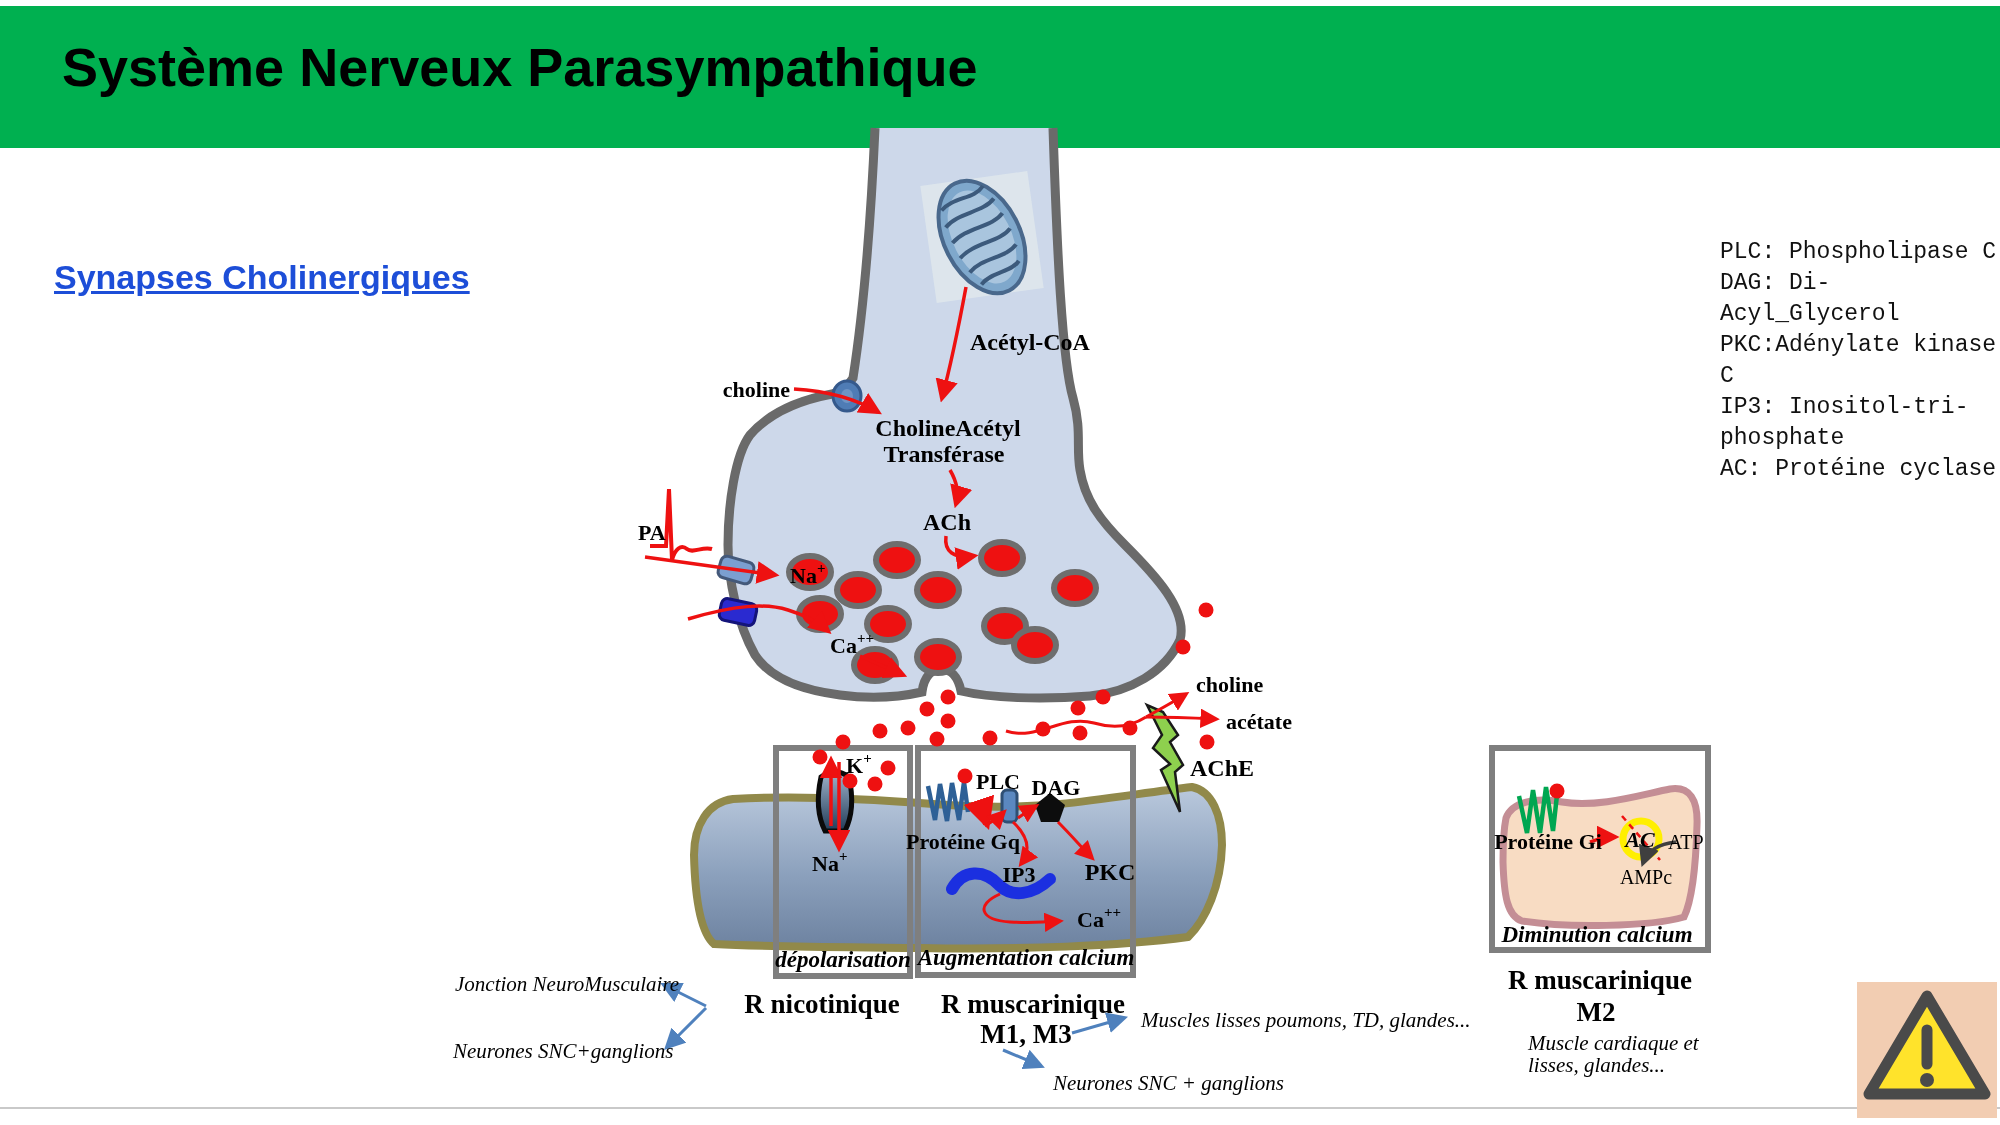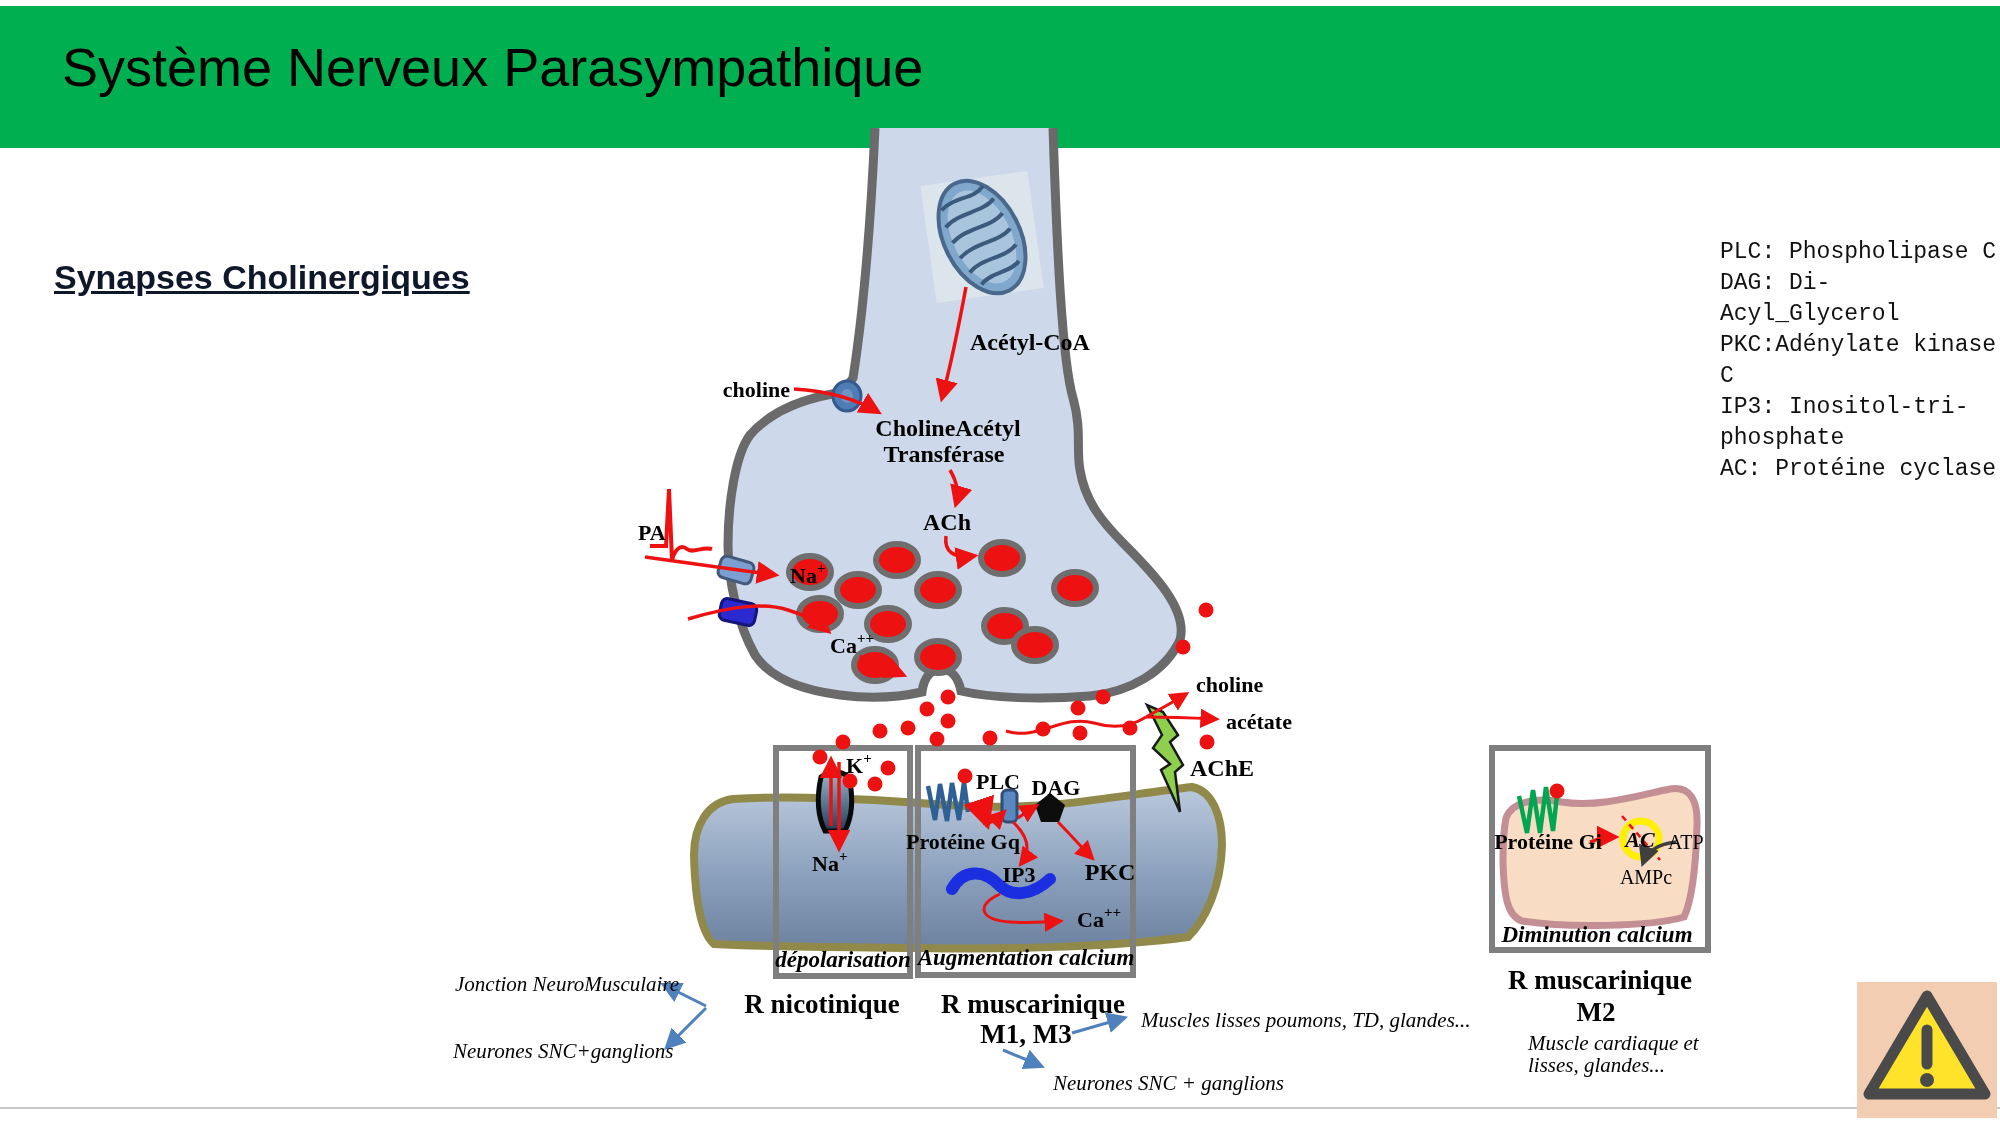--- a/index.html
+++ b/index.html
@@ -1,21 +1,21 @@
 <!DOCTYPE html>
 <html><head>
 <meta charset="utf-8">
 <style>
   html,body{margin:0;padding:0;background:#fff;}
   #page{position:relative;width:2000px;height:1125px;background:#ffffff;overflow:hidden;
         font-family:"Liberation Sans",sans-serif;}
   #header{position:absolute;left:0;top:6px;width:2000px;height:142px;background:#00B050;}
-  #title{position:absolute;left:62px;top:36px;font-size:54px;color:#000;font-weight:400;
+  #title{position:absolute;left:62px;top:36px;font-size:54px;color:#000;font-weight:700;
          font-family:"Liberation Sans",sans-serif;}
-  #subtitle{position:absolute;left:54px;top:258px;font-size:34px;font-weight:700;color:#0f172a;
+  #subtitle{position:absolute;left:54px;top:258px;font-size:34px;font-weight:700;color:#1d4ed8;
             text-decoration:underline;font-family:"Liberation Sans",sans-serif;}
   #legend{position:absolute;left:1720px;top:237px;width:280px;font-size:23px;line-height:31px;
           color:#111;font-family:Liberation Mono, monospace;}
   #footer-line{position:absolute;left:0;top:1107px;width:2000px;height:2px;background:#c9c9c9;}
   #warning-box{position:absolute;left:1857px;top:982px;width:140px;height:136px;background:#f2cdb2;
                display:flex;align-items:center;justify-content:center;}
   svg{position:absolute;left:0;top:0;}
   text{font-family:"Liberation Serif","DejaVu Serif",serif;fill:#000;}
   .lbl{font-size:22px;font-weight:700;}
   .lbl24{font-size:24px;font-weight:700;}

